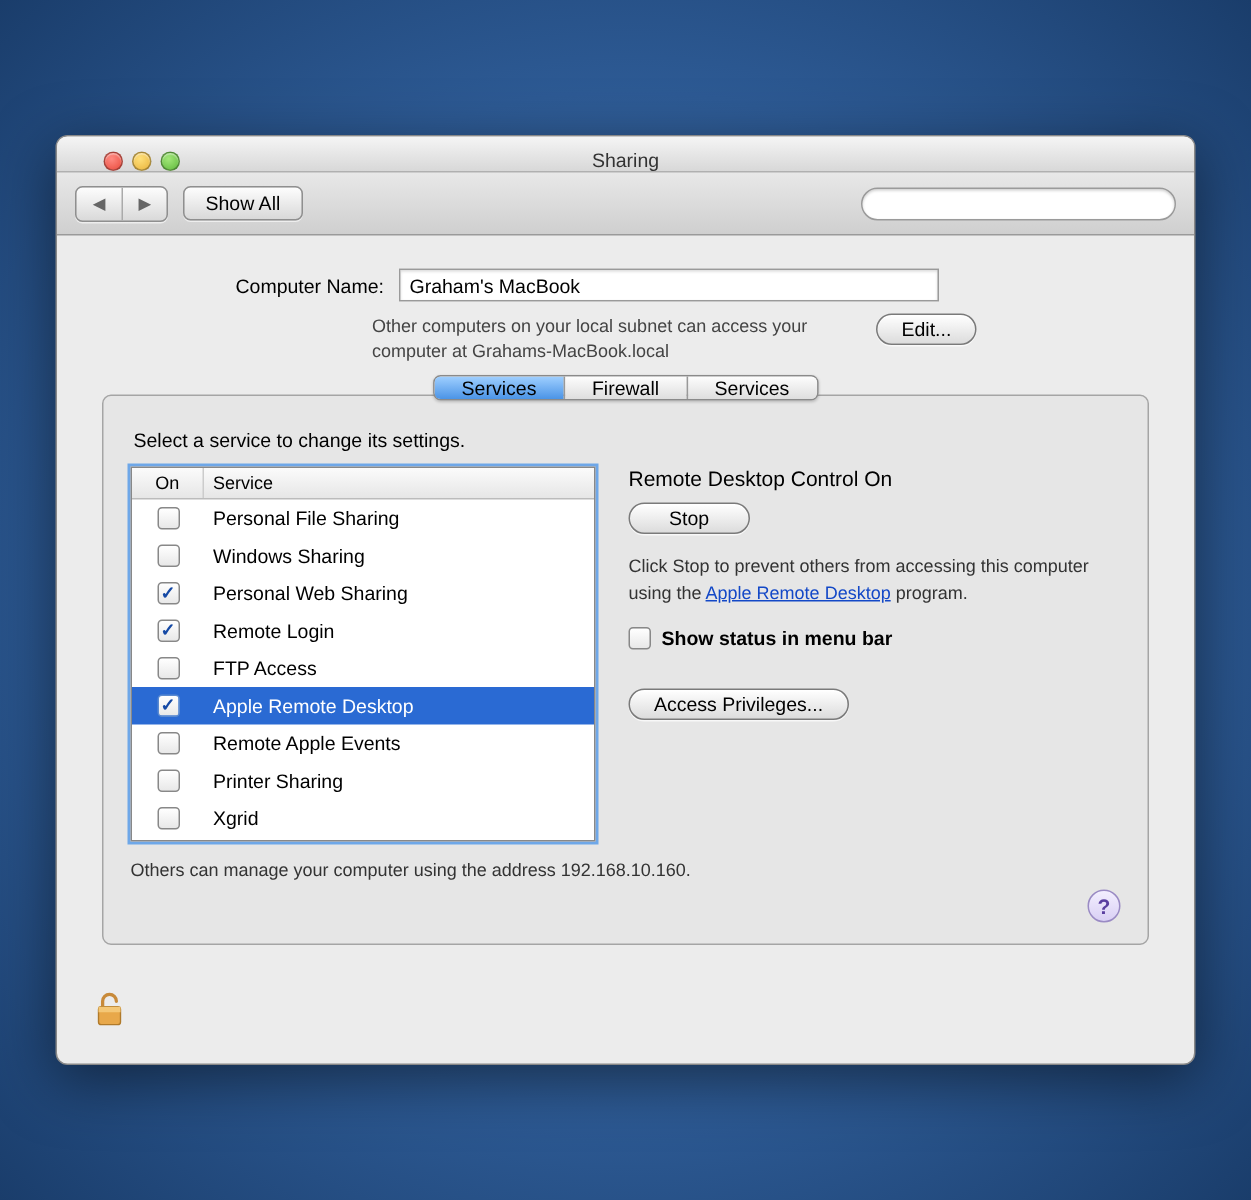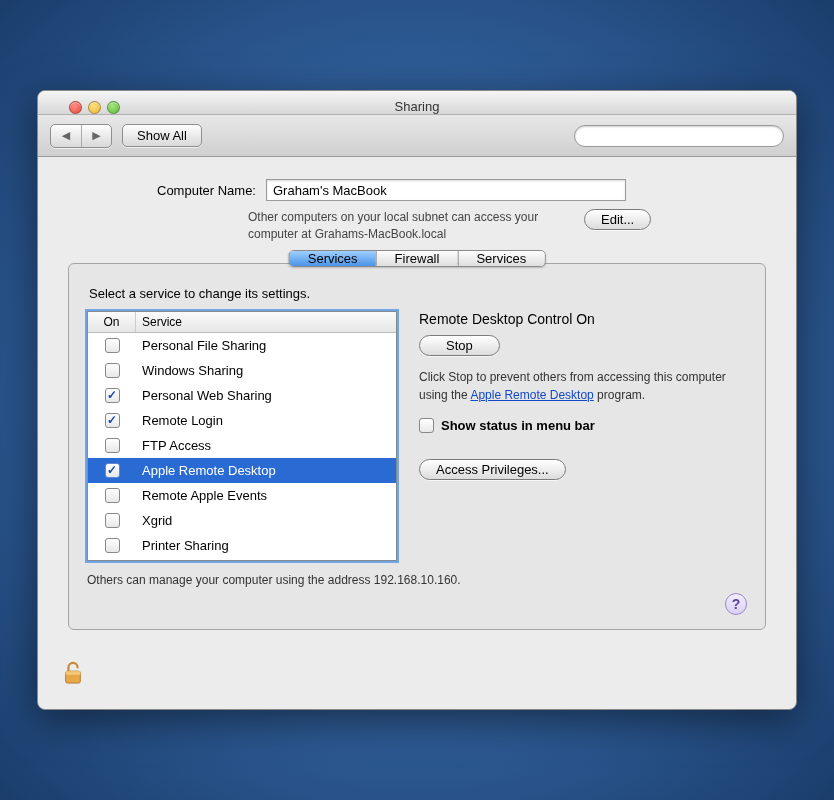--- a/index.html
+++ b/index.html
@@ -232,27 +232,27 @@
               <div class="svc-row">
                 <div class="col-on">
                   <div class="chk"></div>
                 </div>
                 <div class="col-svc">Remote Apple Events</div>
               </div>
               <div class="svc-row">
                 <div class="col-on">
                   <div class="chk"></div>
                 </div>
+                <div class="col-svc">Printer Sharing</div>
+              </div>
+              <div class="svc-row">
+                <div class="col-on">
+                  <div class="chk"></div>
+                </div>
                 <div class="col-svc">Xgrid</div>
-              </div>
-              <div class="svc-row">
-                <div class="col-on">
-                  <div class="chk"></div>
-                </div>
-                <div class="col-svc">Printer Sharing</div>
               </div>
             </div>
         </div>
 
         <div class="right-pane">
           <div class="pane-title">Remote Desktop Control On</div>
           <button class="aqua-btn stop-btn" style="padding:2px 26px">Stop</button>
           <div class="desc">
             <span>Click Stop to prevent others from accessing this computer using the </span><a href="#">Apple Remote Desktop</a><span> program.</span>
           </div>

